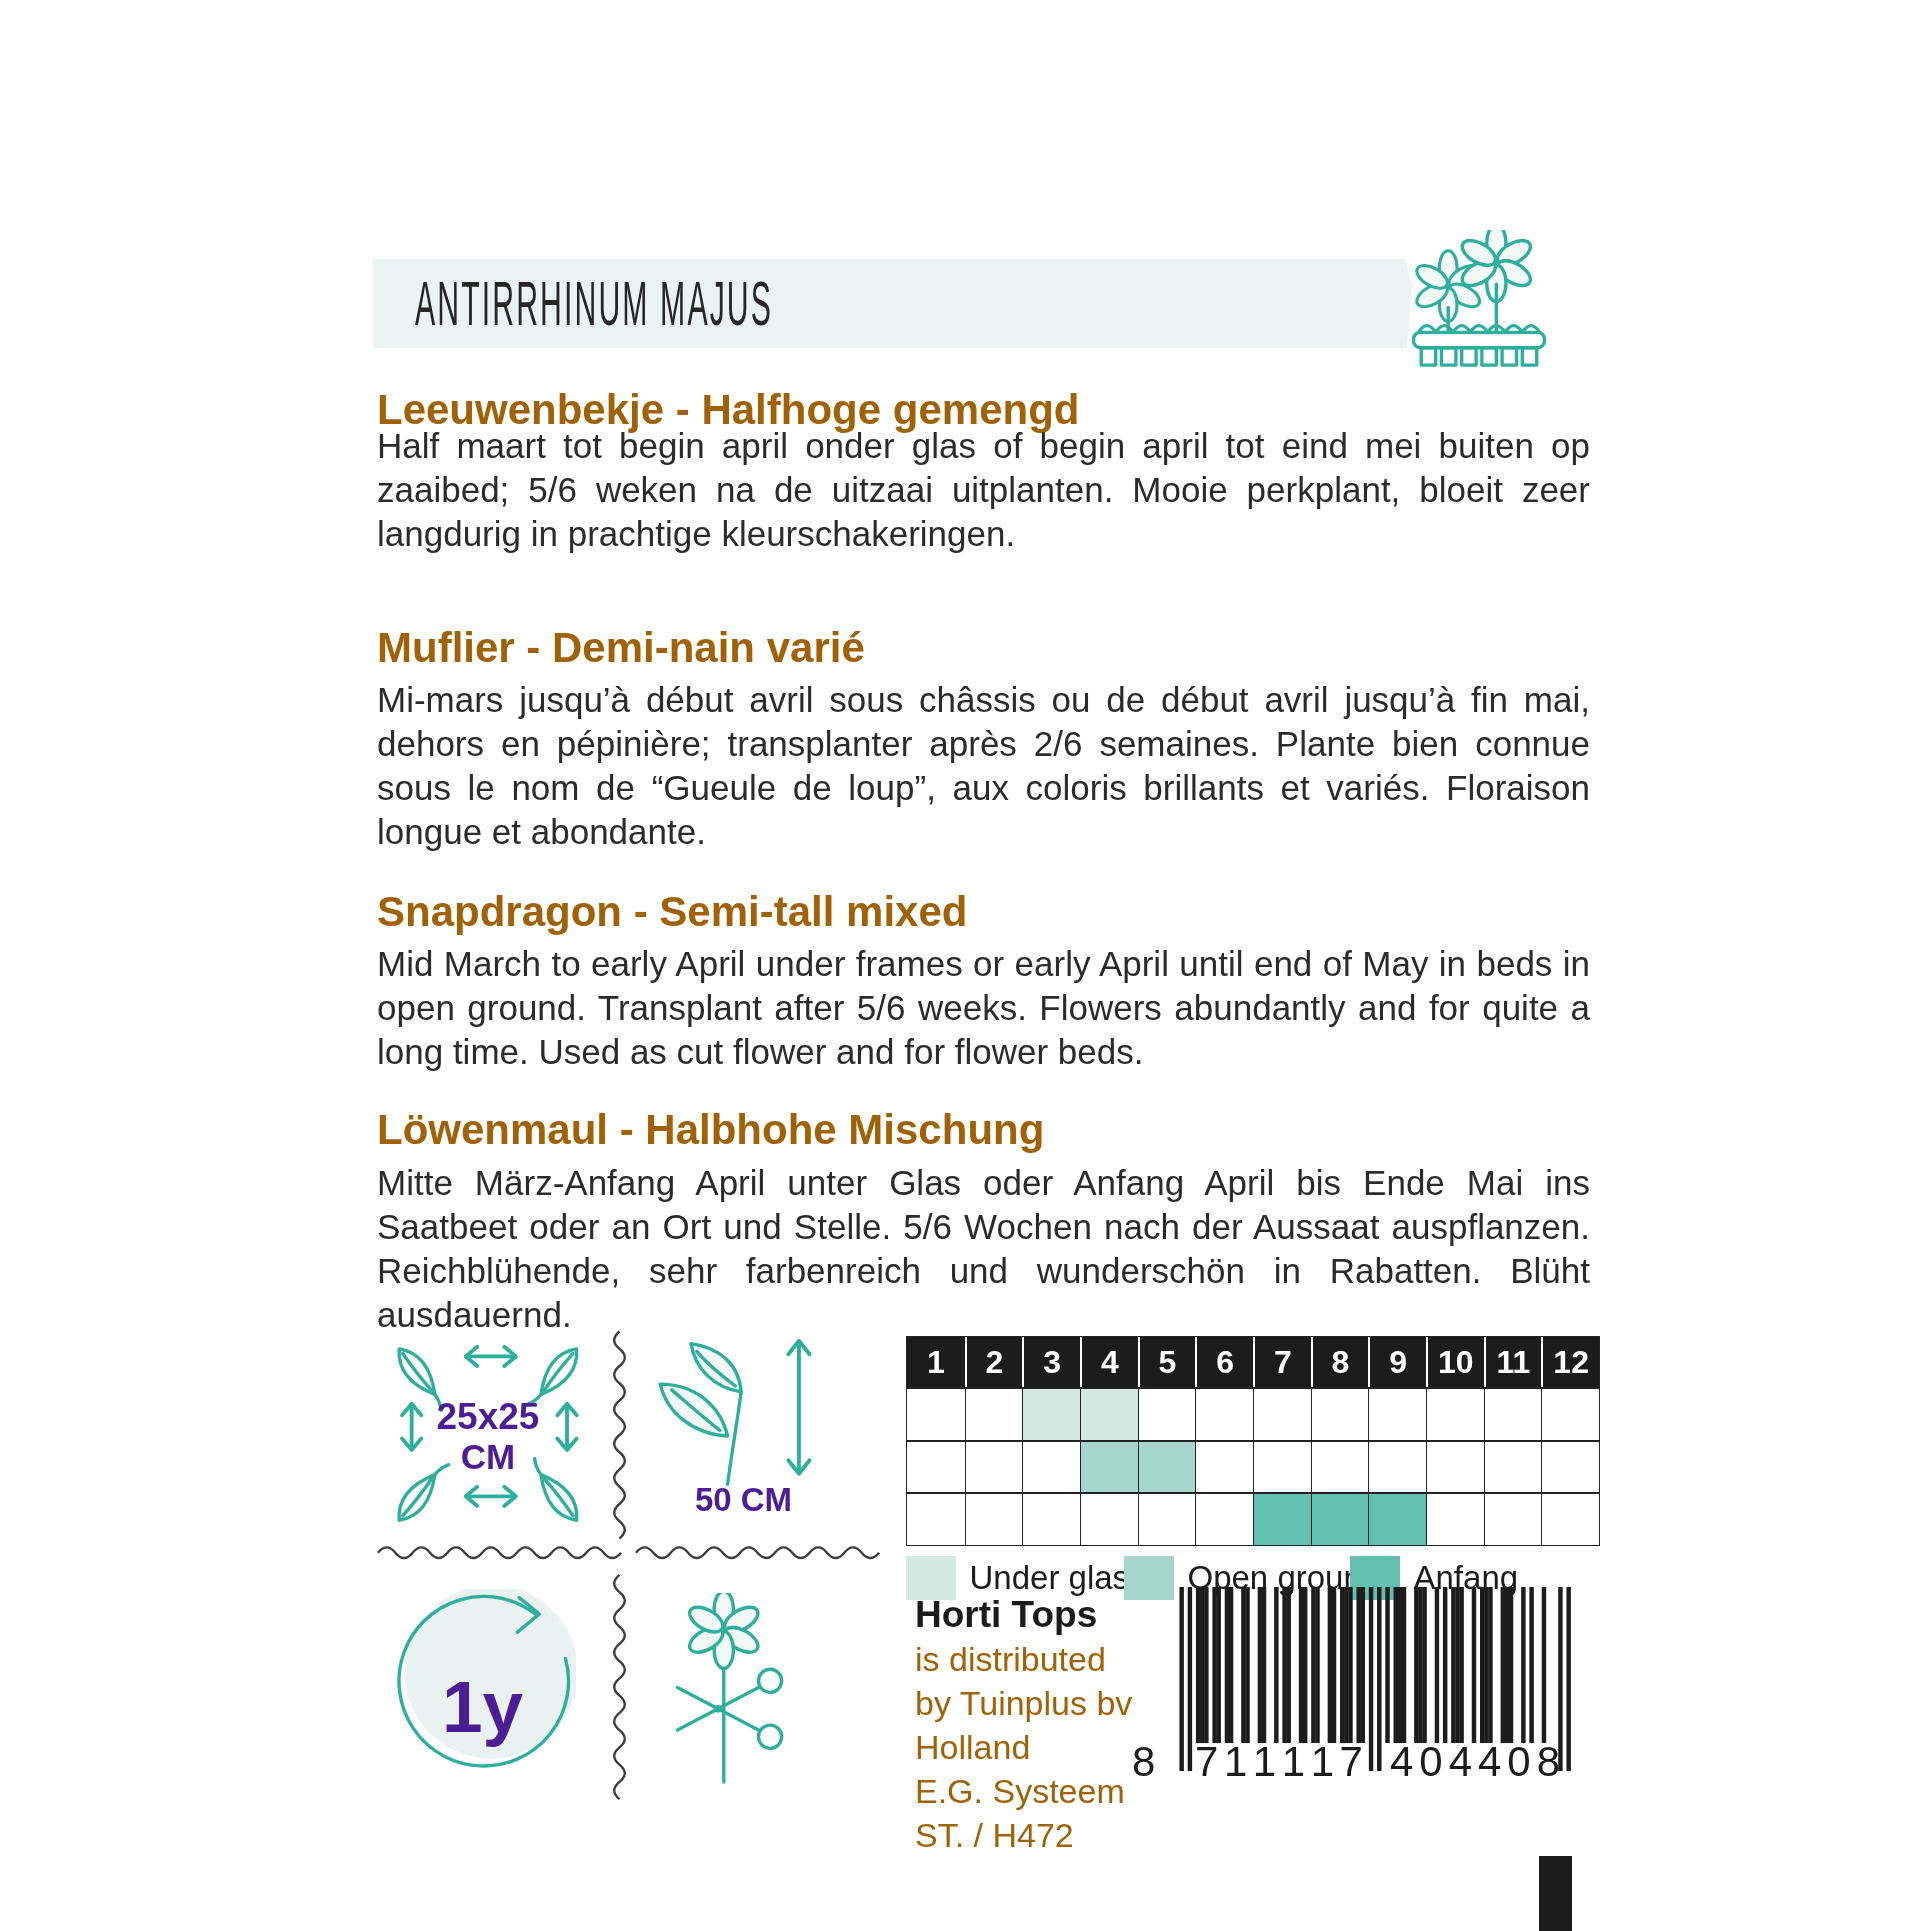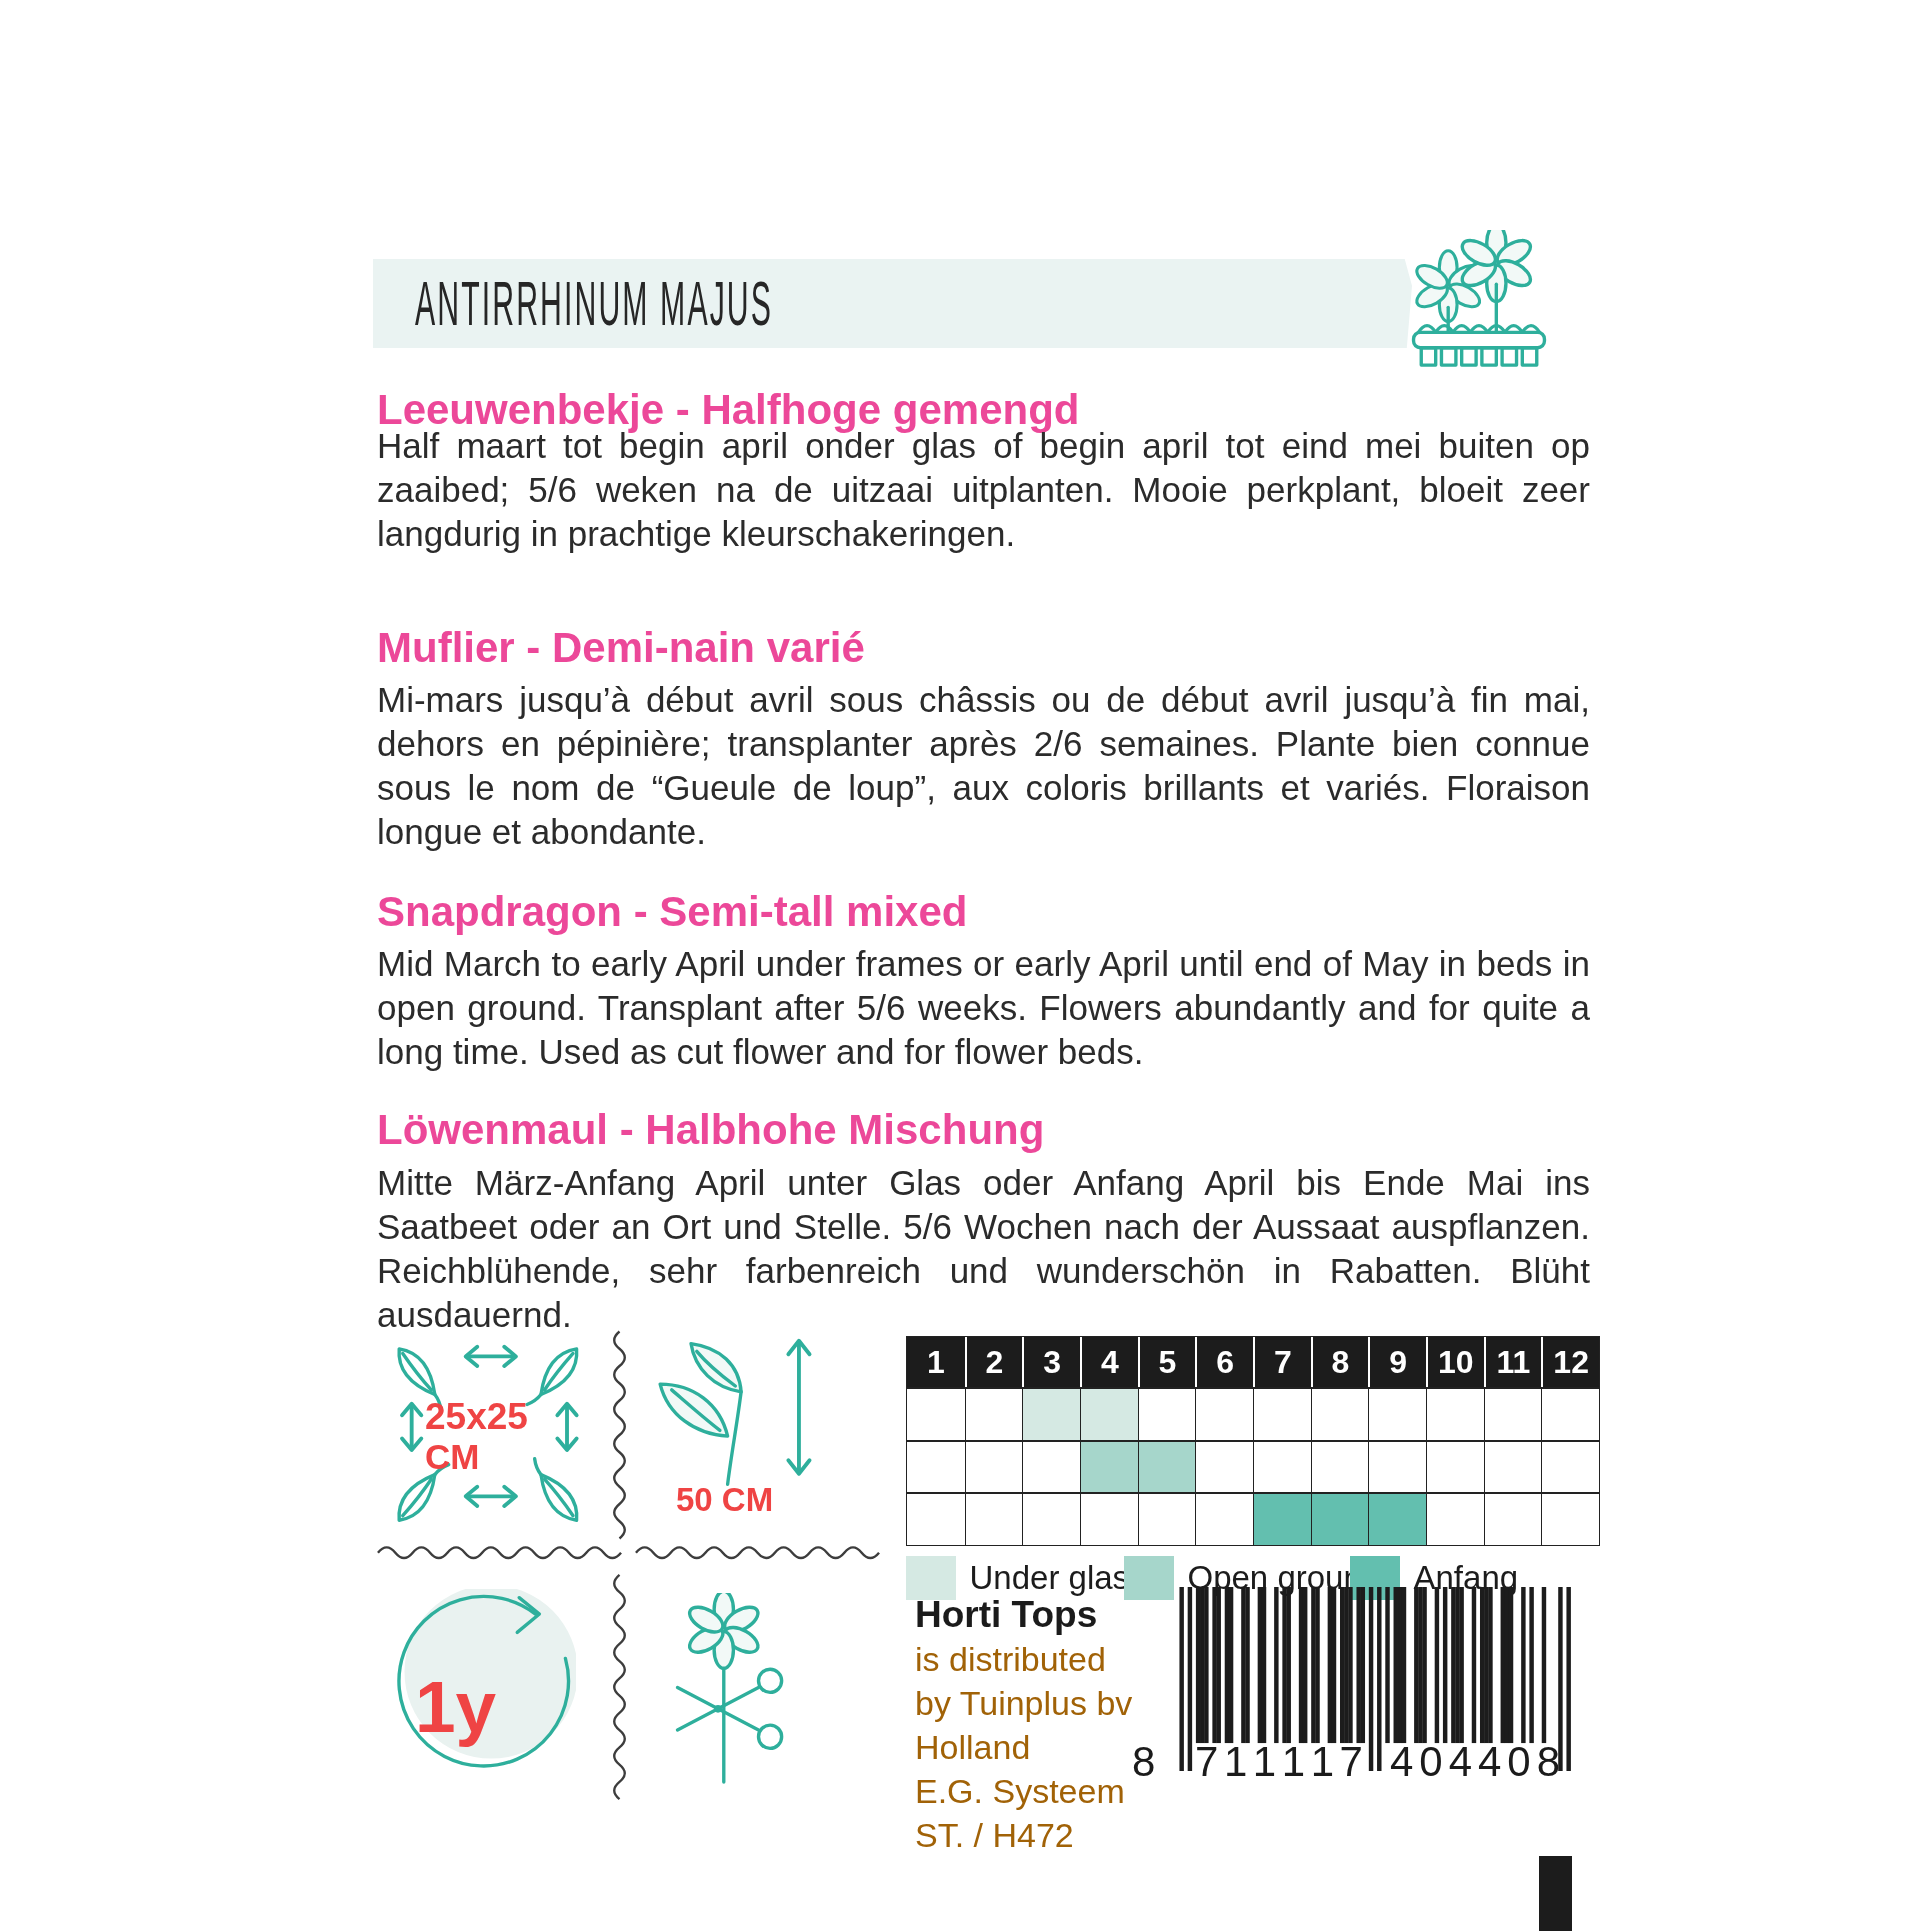--- a/index.html
+++ b/index.html
@@ -7,29 +7,29 @@
   .abs{position:absolute;}
 
   
   .title-band{left:373px;top:259px;width:1039px;height:89px;background:#eaf3f2;
               clip-path:polygon(0 0,99.3% 0,100% 30%,99.5% 100%,0 100%);}
   .title-text{left:415px;top:266px;height:75px;display:flex;align-items:center;
               font-size:42px;font-weight:500;letter-spacing:2.9px;color:#262626;
               transform:scale(0.72,1.5);transform-origin:left center;white-space:nowrap;}
 
   
-  .sec-heading{left:377px;width:1213px;font-size:42px;font-weight:bold;color:#ec4899;}
+  .sec-heading{left:377px;width:1213px;font-size:42px;font-weight:bold;color:#a16207;}
   .sec-body{left:377px;width:1213px;font-size:35px;line-height:44px;color:#2b2b2b;text-align:justify;}
 
   
   svg .st{stroke:#2eaf9c;stroke-width:3.5;fill:none;stroke-linecap:round;stroke-linejoin:round;}
   svg .stf{stroke:#2eaf9c;stroke-width:3.5;fill:#f2f9f7;stroke-linecap:round;stroke-linejoin:round;}
   svg .arrow{stroke:#2eaf9c;stroke-width:4;fill:none;stroke-linecap:round;stroke-linejoin:round;}
   svg .wavy{stroke:#3d3d3d;stroke-width:2.5;fill:none;}
-  .icon-label{color:#ef4444;font-weight:bold;}
+  .icon-label{color:#4c1d95;font-weight:bold;text-align:center;}
 
   
   .calendar{left:906px;top:1336px;width:694px;height:210px;border:1.9px solid #222;box-sizing:border-box;
             display:grid;grid-template-rows:50px 1fr 1fr 1fr;}
   .cal-row{display:grid;grid-template-columns:repeat(12,1fr);}
   .cal-head .cal-cell{background:#1c1c1c;color:#fff;font-weight:bold;font-size:32px;
             display:flex;align-items:center;justify-content:center;border-left:2.9px solid #fff;}
   .cal-head .cal-cell:first-child{border-left:none;}
   .cal-body{border-top:2.9px solid #222;}
   .cal-body .cal-cell{border-left:1.9px solid #222;}

